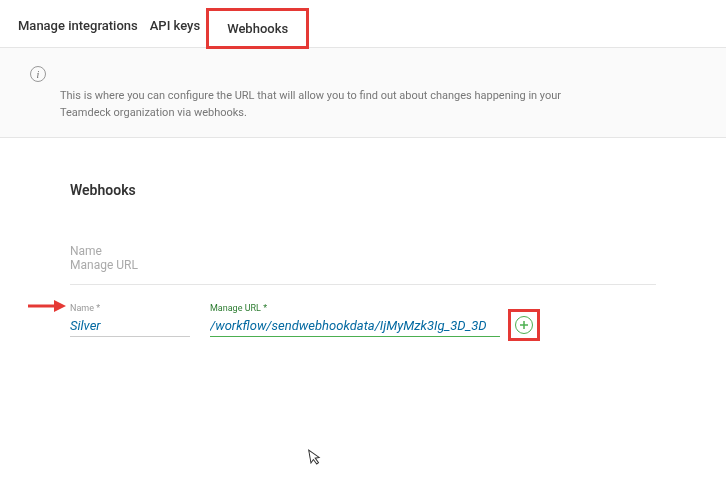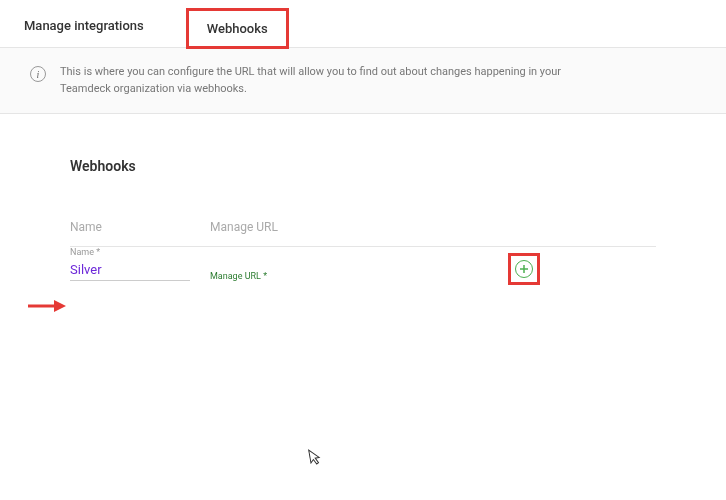--- a/index.html
+++ b/index.html
@@ -7,22 +7,21 @@
       font-family: -apple-system, BlinkMacSystemFont, "Segoe UI", Roboto, sans-serif;
       background: #fff;
       width: 726px;
       height: 500px;
       position: relative;
       color: #333;
     }
     .tabs {
       display: flex;
       border-bottom: 1px solid #e5e5e5;
-      padding: 0 18px;
-      gap: 36px;
+      padding: 0 12px;
       align-items: flex-end;
     }
     .tab {
       padding: 18px 6px 14px;
       font-size: 13px;
       color: #333;
       cursor: pointer;
       font-weight: 500;
     }
     .tab.highlighted {
@@ -51,36 +50,39 @@
       font-family: Georgia, serif;
       font-style: italic;
       flex-shrink: 0;
       margin-top: 2px;
     }
     .info-text {
       font-size: 11px;
       color: #777;
       line-height: 1.5;
       max-width: 520px;
+      margin-top: 24px;
     }
     .content {
       padding: 44px 70px;
     }
     .section-title {
       font-size: 14px;
       font-weight: 600;
       color: #333;
       margin-bottom: 46px;
     }
     .headers {
       display: flex;
       font-size: 12px;
       color: #aaa;
       padding-bottom: 12px;
       border-bottom: 1px solid #e5e5e5;
+      margin-bottom: 18px;
+      flex-direction: column;
     }
     .col-name { width: 140px; }
     .col-url { flex: 1; }
     .row {
       display: flex;
       align-items: flex-end;
       gap: 0;
       position: relative;
     }
     .field {
@@ -97,22 +99,23 @@
     }
     .label.muted { color: #999; }
     .input {
       border: none;
       border-bottom: 1px solid #ccc;
       font-size: 13px;
       padding: 3px 0;
       outline: none;
       font-family: inherit;
       background: transparent;
-      color: #6d28d9;
+      color: #0369a1;
       width: 100%;
+      font-style: italic;
     }
     .field.name .input { border-bottom-color: #ccc; width: 120px; }
     .field.url .input { border-bottom-color: #4caf50; }
     .add-btn-wrap {
       border: 3px solid #e53935;
       padding: 4px;
       margin-left: 8px;
       margin-bottom: -4px;
     }
     .add-btn {
@@ -139,20 +142,21 @@
       font-size: 14px;
       color: #333;
       transform: rotate(-10deg);
     }
   </style>
 </head>
 <body>
 
 <div class="tabs">
   <div class="tab">Manage integrations</div>
+  <div class="tab">API keys</div>
   <div class="tab highlighted">Webhooks</div>
 </div>
 
 <div class="info-bar">
   <div class="info-icon">i</div>
   <div class="info-text">This is where you can configure the URL that will allow you to find out about changes happening in your Teamdeck organization via webhooks.</div>
 </div>
 
 <div class="content">
   <div class="section-title">Webhooks</div>
@@ -162,20 +166,21 @@
     <div class="col-url">Manage URL</div>
   </div>
 
   <div class="row">
     <div class="field name">
       <span class="label muted">Name *</span>
       <input class="input" value="Silver" style="">
     </div>
     <div class="field url">
       <span class="label">Manage URL *</span>
+      <input class="input" value="/workflow/sendwebhookdata/IjMyMzk3Ig_3D_3D" style="">
     </div>
     <div class="add-btn-wrap">
       <div class="add-btn">
         <svg viewBox="0 0 10 10">
           <line x1="5" y1="1" x2="5" y2="9" stroke="#4caf50" stroke-width="1.5"></line>
           <line x1="1" y1="5" x2="9" y2="5" stroke="#4caf50" stroke-width="1.5"></line>
         </svg>
       </div>
     </div>
   </div>

